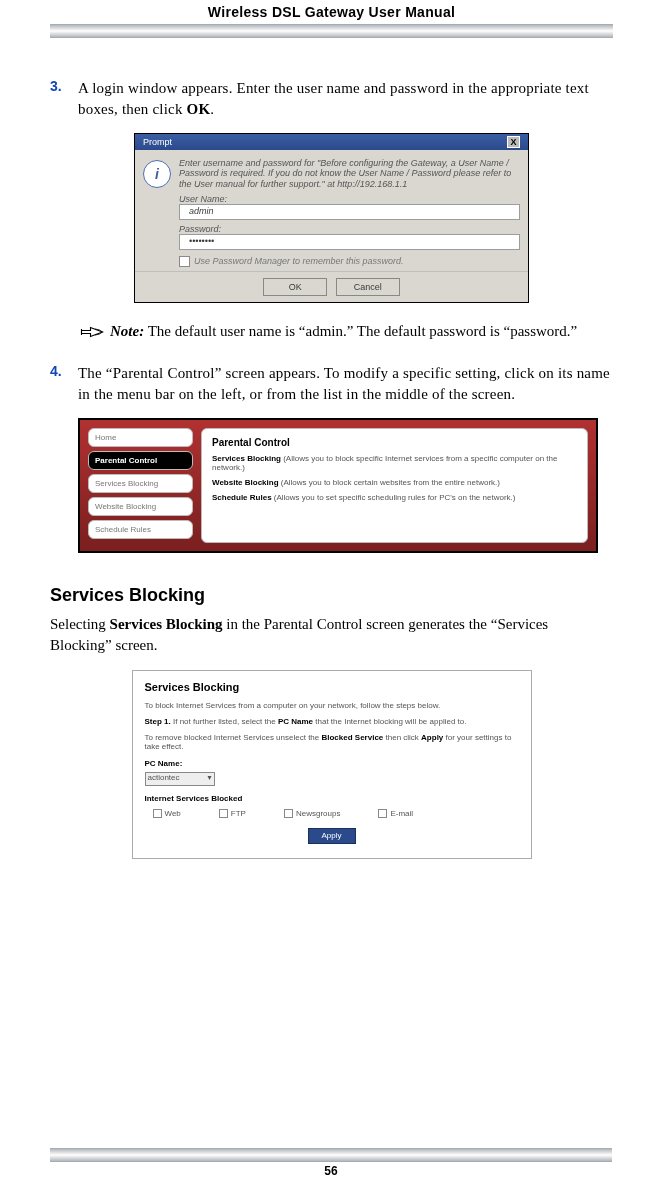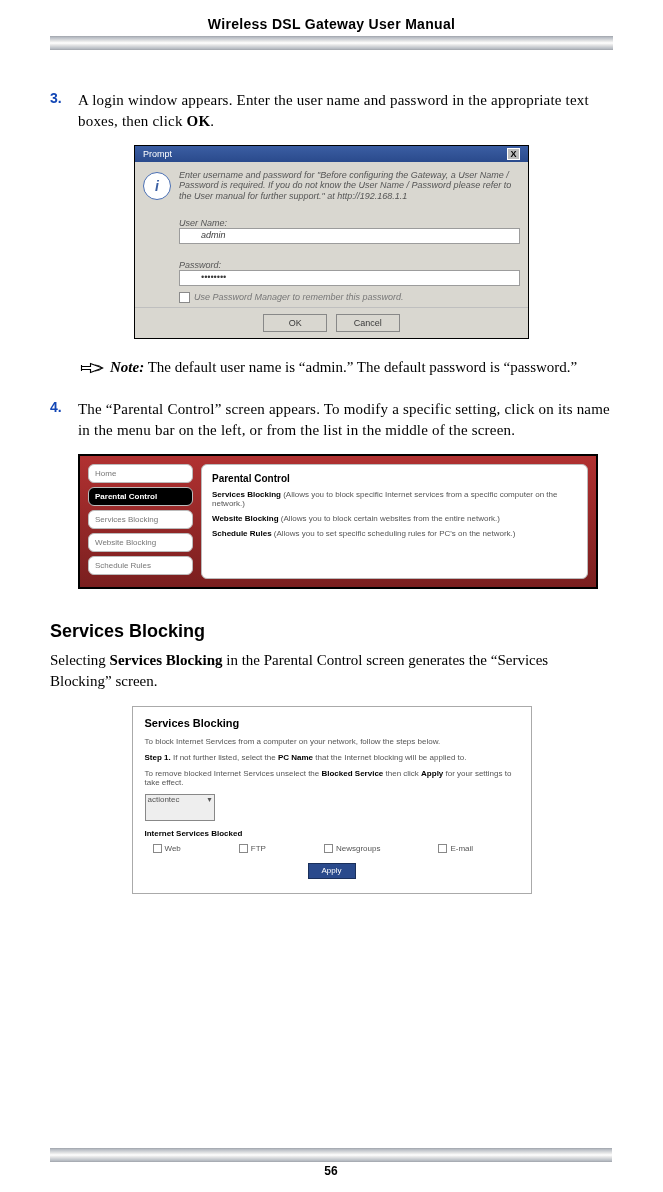--- a/index.html
+++ b/index.html
@@ -7,21 +7,21 @@
     font-family: Georgia, 'Times New Roman', serif;
     width: 663px;
     height: 1192px;
     background: #fff;
     color: #000;
     position: relative;
     padding: 0 50px;
   }
   .header {
     text-align: center;
-    padding-top: 16px;
+    padding-top: 4px;
   }
   .header h1 {
     font-family: Arial, Helvetica, sans-serif;
     font-weight: bold;
     font-size: 14px;
     letter-spacing: 0.3px;
     padding-bottom: 3px;
   }
   .rule {
     height: 14px;
@@ -76,24 +76,24 @@
   .dlg-icon {
     width:28px;height:28px;border-radius:50%;
     border:1px solid #4a6fb3;background:#fff;
     display:flex;align-items:center;justify-content:center;
     margin-right:8px;margin-top:2px;
     color:#3a5fa3;font-weight:bold;font-size:14px;font-style:italic;
     flex:0 0 28px;
   }
   .dlg-right { flex:1;font-style:italic; }
   .dlg-msg { font-size:9px; line-height:1.2; color:#555; filter:blur(0.4px); }
-  .field-lbl { margin-top:16px; font-size:9px; color:#555; }
+  .field-lbl { margin-top:4px; font-size:9px; color:#555; }
   .field-input {
     width:100%; height:16px; background:#fff; border:1px solid #9c9c9c;
-    padding:1px 21px; font-size:9px;
+    padding:1px 9px; font-size:9px;
   }
   .pwm-row { margin-top:6px; font-size:9px; color:#777; display:flex; align-items:center; gap:4px;}
   .pwm-check { width:11px;height:11px;border:1px solid #8a8a8a;background:#fff;display:inline-block;}
   .dlg-buttons {
      border-top:1px solid #bfbfbf; padding:6px; text-align:center;
   }
   .dlg-buttons .btn {
      display:inline-block; width:64px; height:18px; line-height:16px;
      background:#d9d7d0; border:1px solid #888; font-size:9px; text-align:center;
      margin:0 3px;
@@ -158,27 +158,27 @@
     font-family: Arial, sans-serif;
     font-size:8px;
     color:#555;
   }
   .sb-panel h3 { font-size:11px; font-weight:bold; color:#000; margin-bottom:8px;}
   .sb-panel p { margin-bottom:7px; filter:blur(0.35px);}
   .sb-panel p b { color:#000;}
   .sb-lbl { color:#000; font-weight:bold; margin-top:8px; margin-bottom:4px; filter:none;}
   .sb-select {
     display:inline-block; border:1px solid #888; background:#eee;
-    width:70px; height:27px; font-size:8px; padding:0 2px;
+    width:70px; height:14px; font-size:8px; padding:0 2px;
     position:relative;
   }
   .sb-select::after {
     content:"▾"; position:absolute; right:2px; top:0; font-size:8px;
   }
-  .sb-checks { display:flex; gap:58px; margin-top:6px; margin-bottom:10px; padding-left:8px;}
+  .sb-checks { display:flex; gap:38px; margin-top:6px; margin-bottom:10px; padding-left:8px;}
   .sb-checks label { display:flex; gap:3px; align-items:center;}
   .sb-checks .cb { width:9px;height:9px;border:1px solid #888;background:#fff;display:inline-block;}
   .sb-apply {
     display:block; margin:0 auto;
     width:48px;height:16px;background:#2a4a8c;color:#fff;
     border:1px solid #1a2f5a;font-size:8px;text-align:center;line-height:14px;
   }
 
   
   .footer {
@@ -275,20 +275,21 @@
   <p class="section-p">
     <span>Selecting </span><strong>Services Blocking</strong><span> in the Parental Control screen generates the “Services Blocking” screen.</span>
   </p>
 
   <div class="fig-wrap">
     <div class="sb-panel">
       <h3>Services Blocking</h3>
       <p>To block Internet Services from a computer on your network, follow the steps below.</p>
       <p><b>Step 1.</b><span> If not further listed, select the </span><b>PC Name</b><span> that the Internet blocking will be applied to.</span></p>
       <p><span>To remove blocked Internet Services unselect the </span><b>Blocked Service</b><span> then click </span><b>Apply</b><span> for your settings to take effect.</span></p>
+      <div class="sb-lbl">PC Name:</div>
       <div class="sb-select">actiontec</div>
       <div class="sb-lbl">Internet Services Blocked</div>
       <div class="sb-checks">
         <label>
             <span class="cb"></span>
             <span>Web</span>
           </label>
         <label>
             <span class="cb"></span>
             <span>FTP</span>

